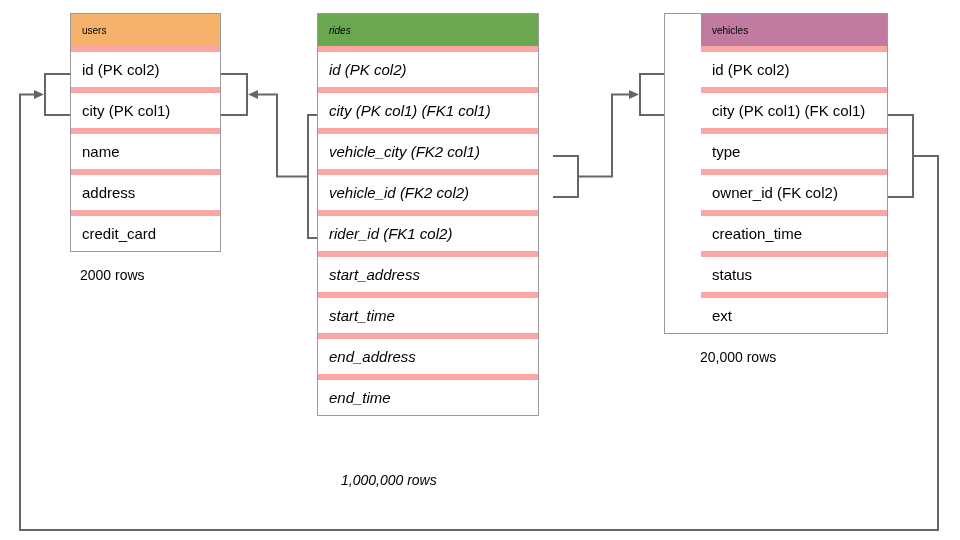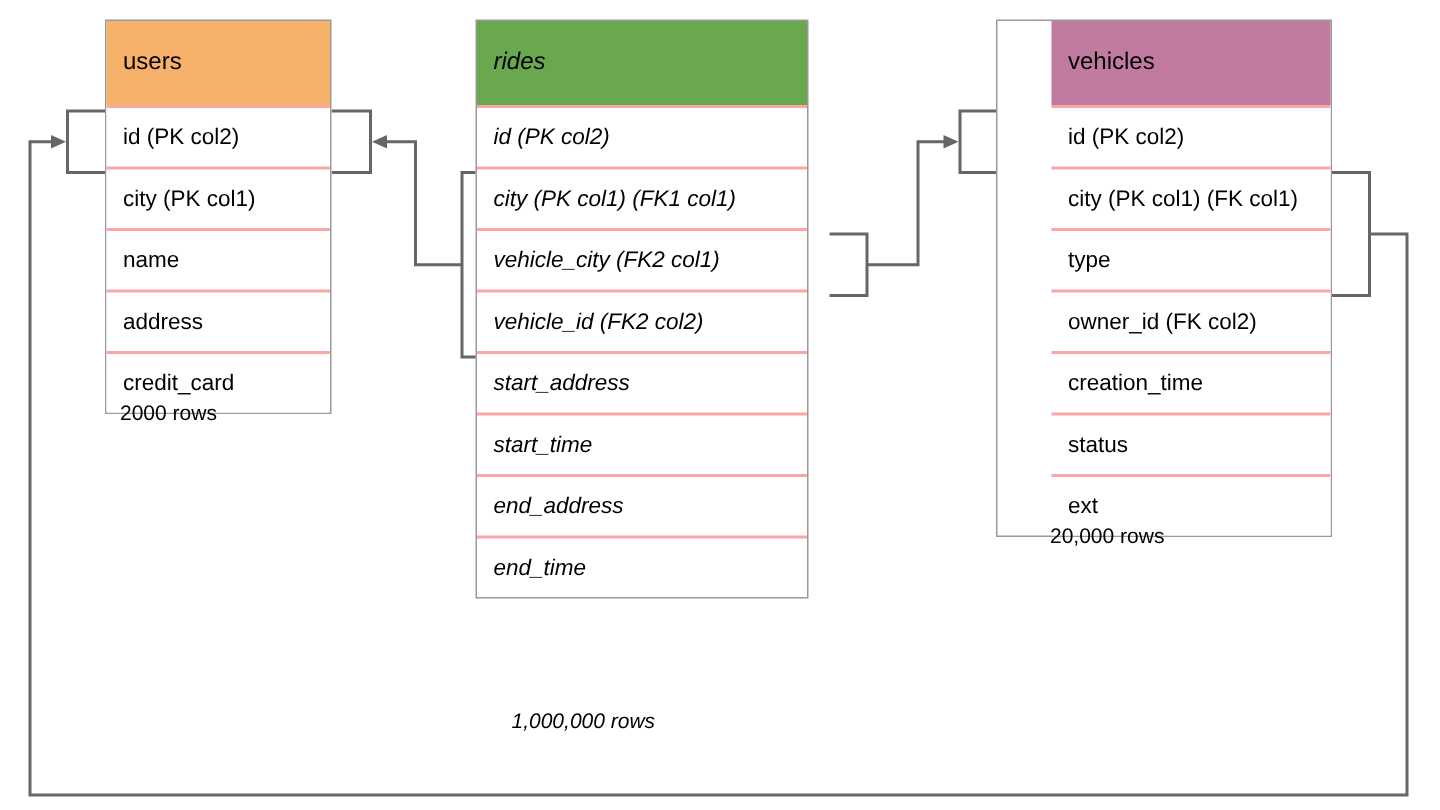--- a/index.html
+++ b/index.html
@@ -23,36 +23,36 @@
     height: 540px;
   }
   .db-table {
     position: absolute;
     box-sizing: border-box;
     background: #ffffff;
     border: 1px solid #9a9a9a;
   }
   .db-header {
     box-sizing: border-box;
-    height: 56px;
+    height: 32px;
     display: flex;
     align-items: center;
     padding: 0 11px;
-    font-size: 16px;
+    font-size: 10px;
     color: #000000;
   }
   .db-row {
     box-sizing: border-box;
     height: 41px;
     display: flex;
     align-items: center;
     padding: 0 11px;
     font-size: 15px;
     color: #000000;
-    border-top: 2px solid #fca5a5;
+    border-top: 6px solid #fca5a5;
     background: #ffffff;
   }
   .row-count {
     position: absolute;
     font-size: 14px;
     color: #000000;
     white-space: nowrap;
   }
   #table-users    { left: 70px;  top: 13px; width: 151px; }
   #table-rides    { left: 317px; top: 13px; width: 222px; font-style: italic; }
@@ -94,20 +94,21 @@
     <div class="db-row">credit_card</div>
   </div>
   <div class="row-count" id="count-users">2000 rows</div>
 
   <div class="db-table" id="table-rides">
     <div class="db-header" style="background-color: rgb(106, 168, 79);">rides</div>
     <div class="db-row">id (PK col2)</div>
     <div class="db-row">city (PK col1) (FK1 col1)</div>
     <div class="db-row">vehicle_city (FK2 col1)</div>
     <div class="db-row">vehicle_id (FK2 col2)</div>
+    <div class="db-row">rider_id (FK1 col2)</div>
     <div class="db-row">start_address</div>
     <div class="db-row">start_time</div>
     <div class="db-row">end_address</div>
     <div class="db-row">end_time</div>
   </div>
   <div class="row-count" id="count-rides">1,000,000 rows</div>
 
   <div class="db-table" id="table-vehicles">
     <div class="db-header" style="background-color: rgb(194, 123, 160);">vehicles</div>
     <div class="db-row">id (PK col2)</div>

